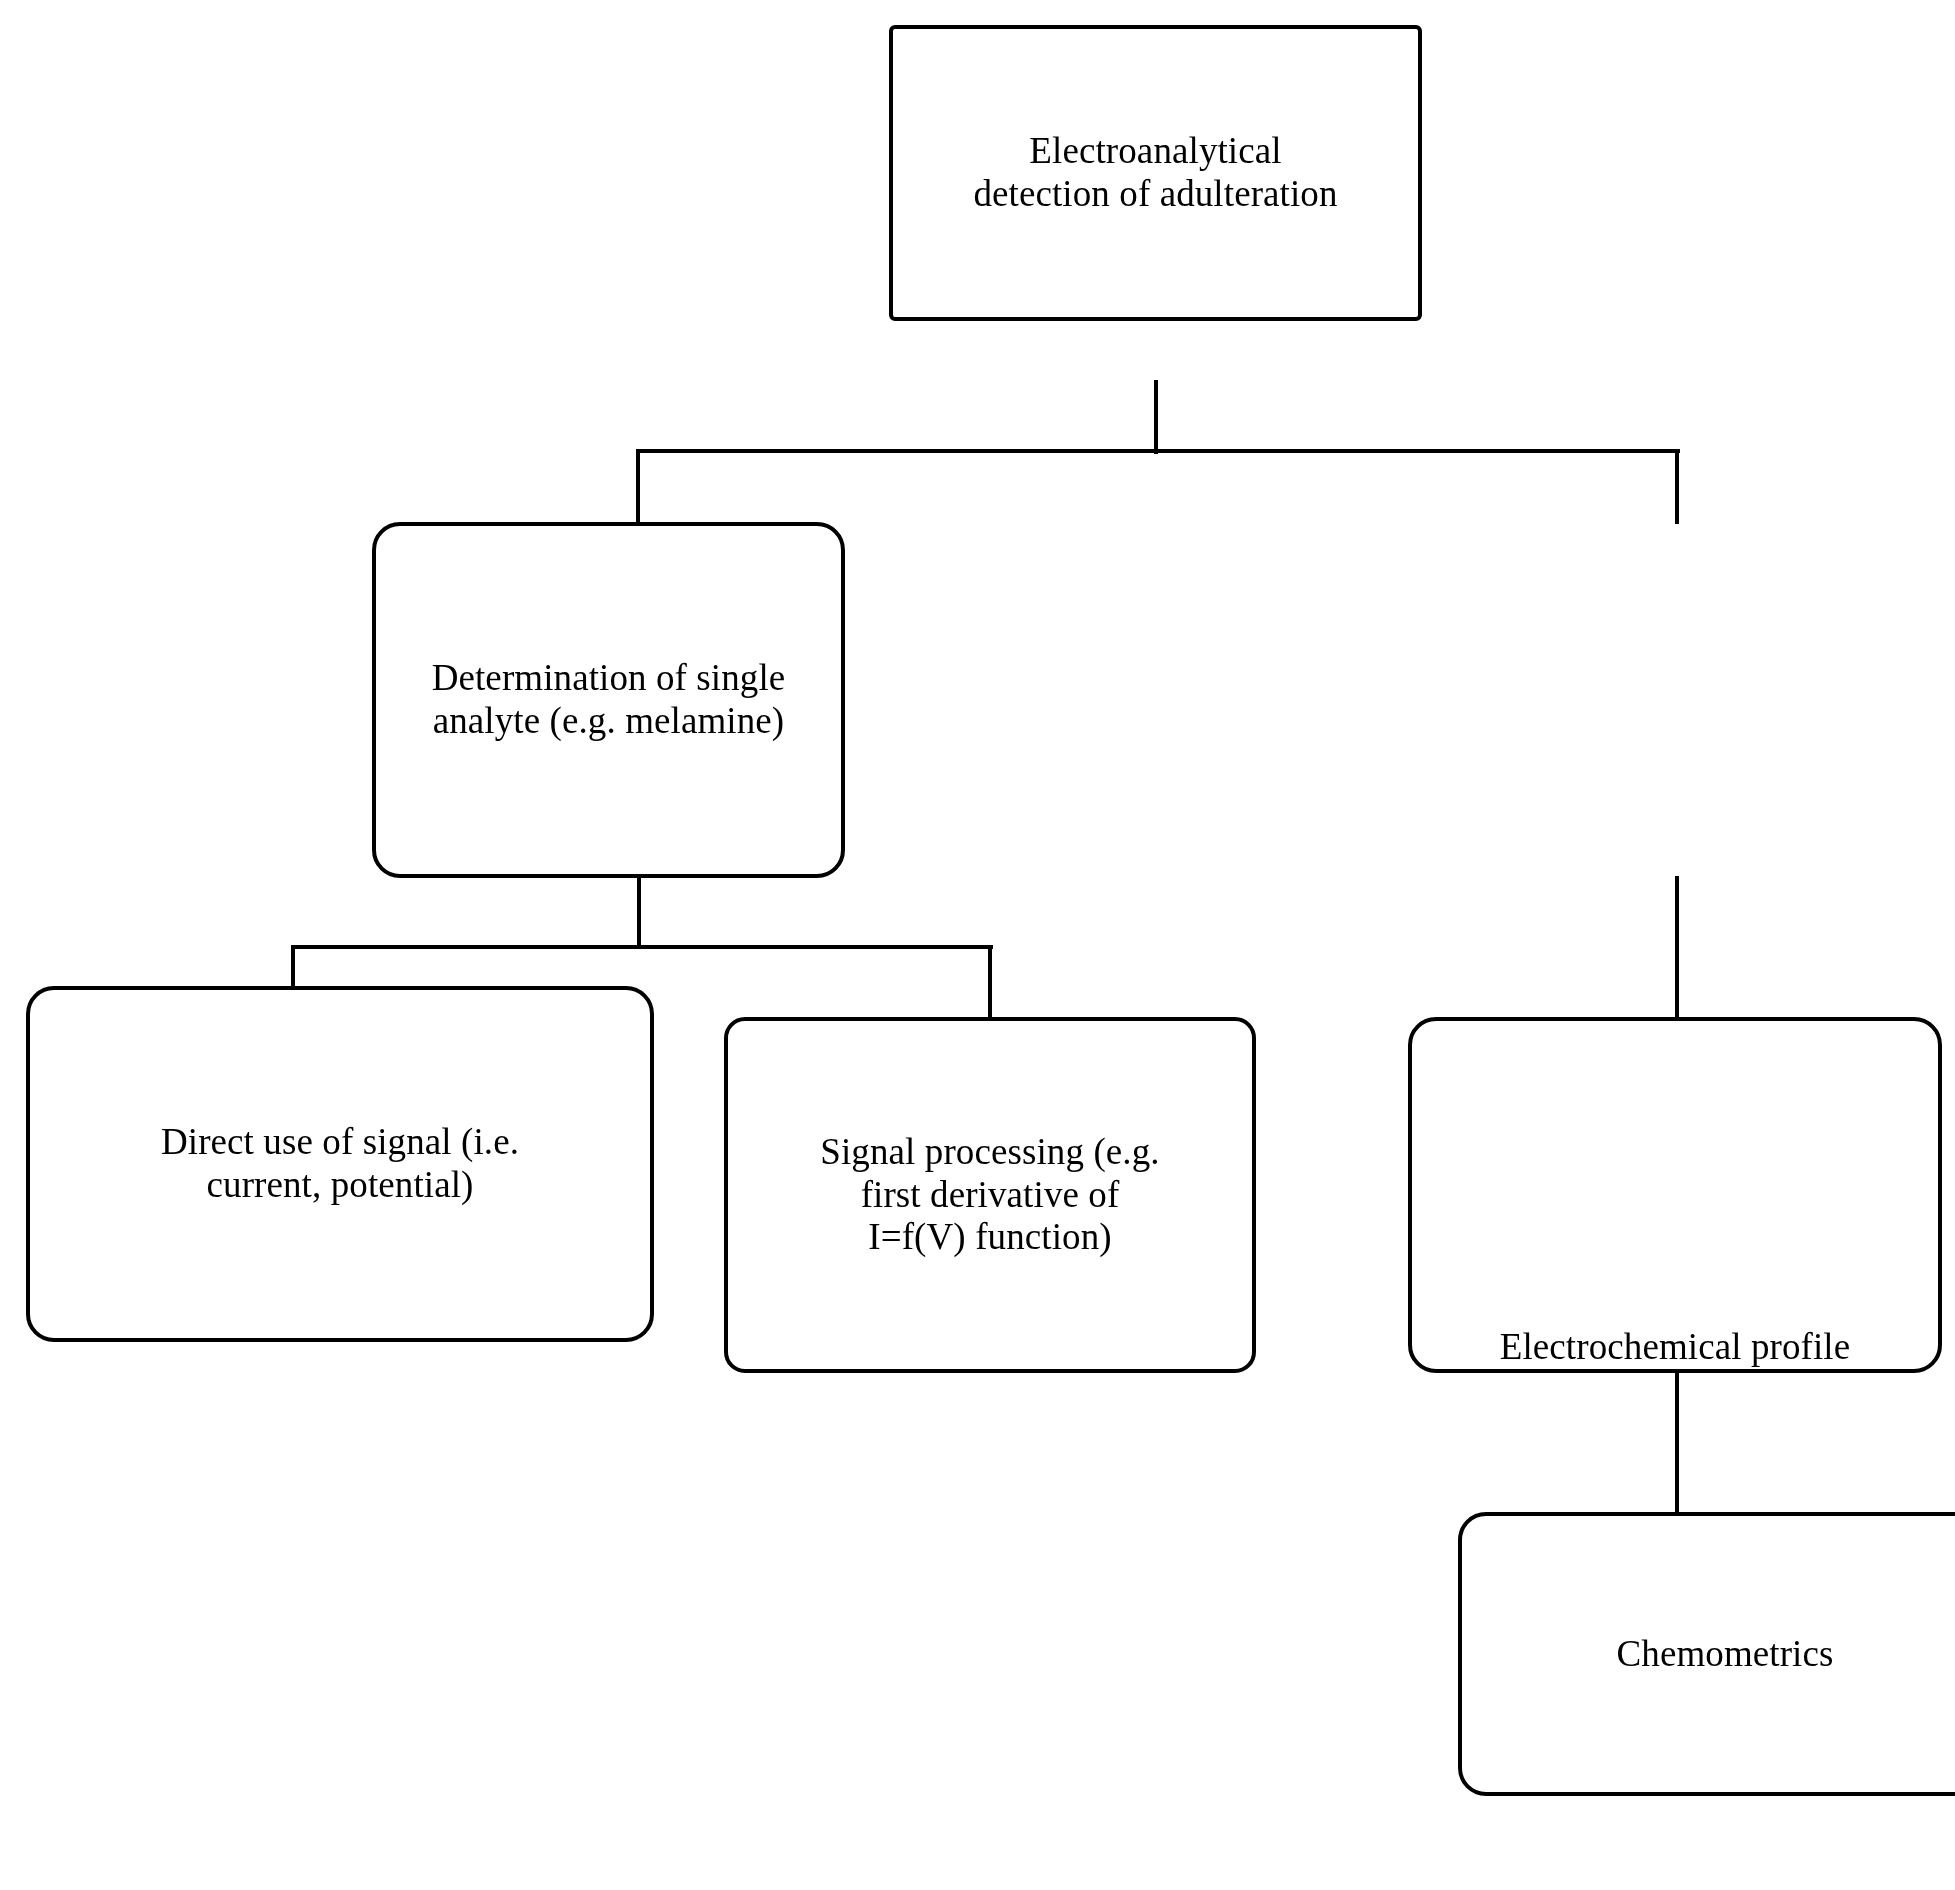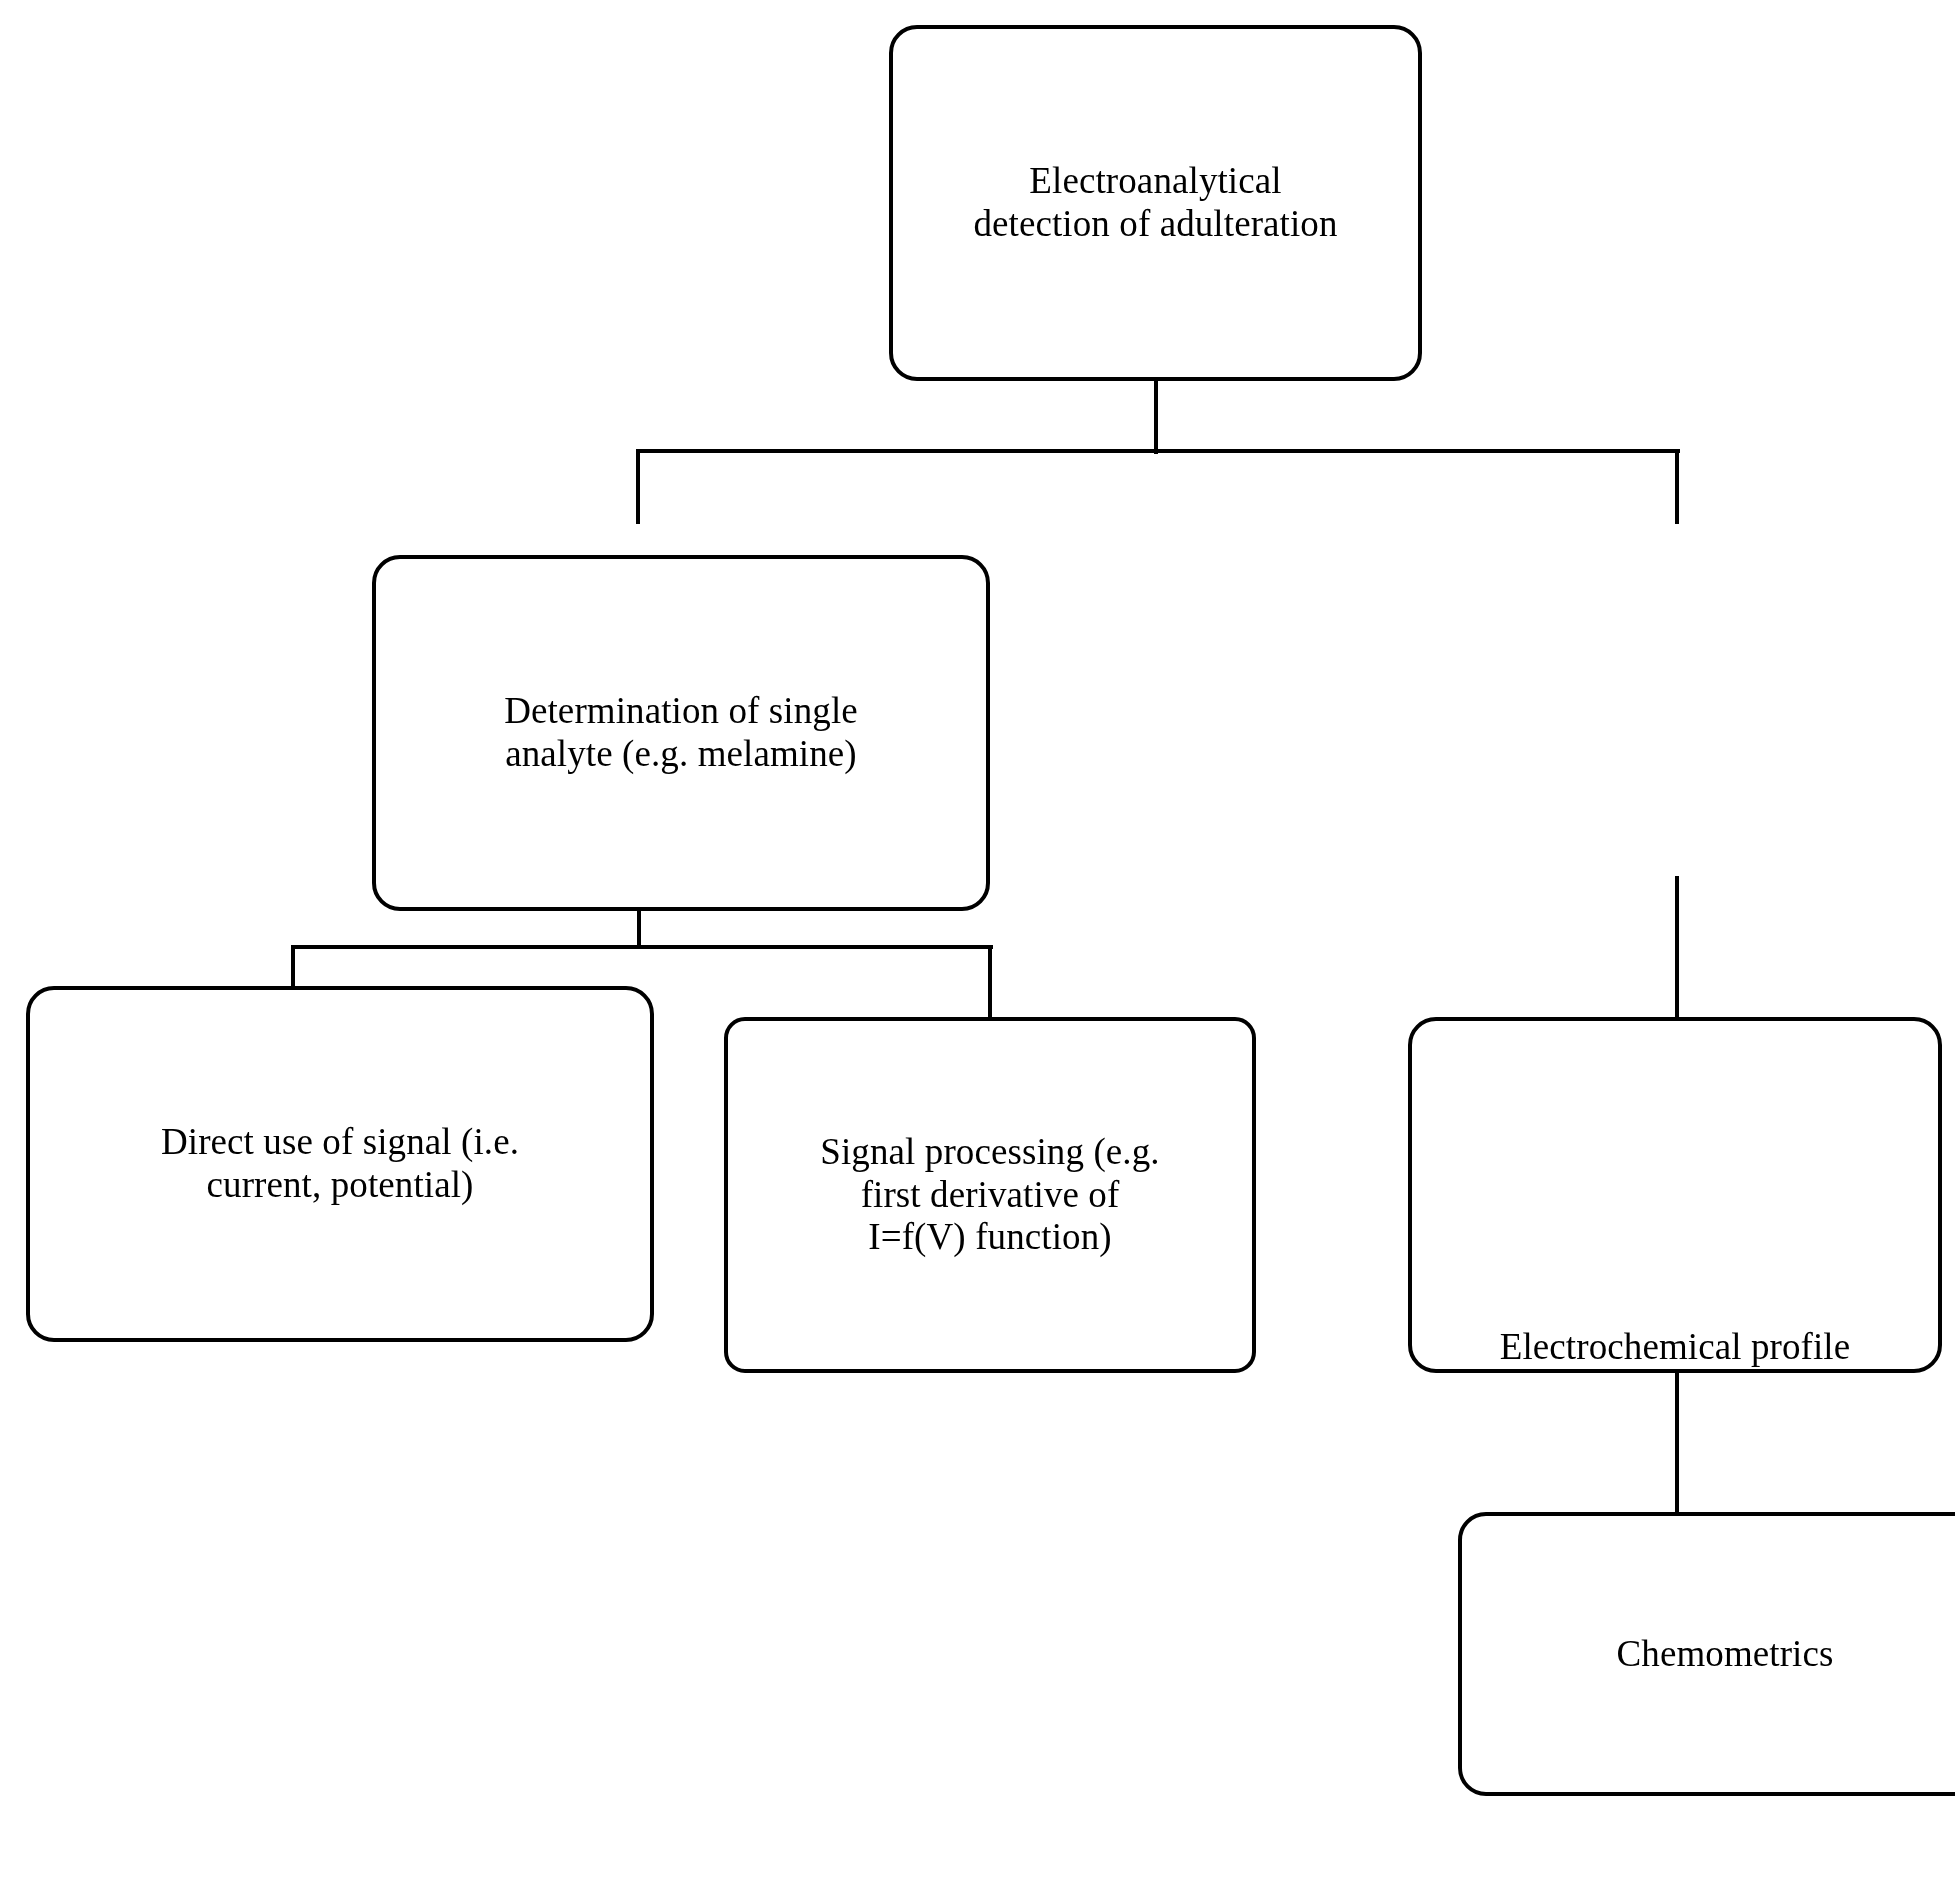--- a/index.html
+++ b/index.html
@@ -35,22 +35,22 @@
     display: block;
     width: 100%;
     padding: 0 12.7px;
     font-size: 37px;
     line-height: 1.16;
     letter-spacing: 0.1px;
     white-space: pre-line;
     font-weight: 400;
   }
   
-  #node-root        { left: 889px; top:   25px; width: 533px; height: 356px; }
-  #node-single      { left:  372px; top: 522px; width: 618px; height: 356px; margin-top: 33px; }
+  #node-root        { left: 889px; top:   25px; width: 533px; height: 296px; border-radius: 6px; }
+  #node-single      { left:  372px; top: 522px; width: 473px; height: 356px; }
   #node-similar     { left: 1408px; top: 522px; width: 534px; height: 356px; }
   #node-direct      { left:   26px; top: 986px; width: 628px; height: 356px; }
   #node-processing  { left: 724px; top: 1017px; width: 532px; height: 356px; border-radius: 21px; }
   #node-profile     { left: 1408px; top: 1017px; width: 534px; height: 356px; align-items: flex-end; }
   #node-chemo       { left: 1458px; top: 1512px; width: 534px; height: 284px; }
 
   
   .conn {
     position: absolute;
     background: #000000;

